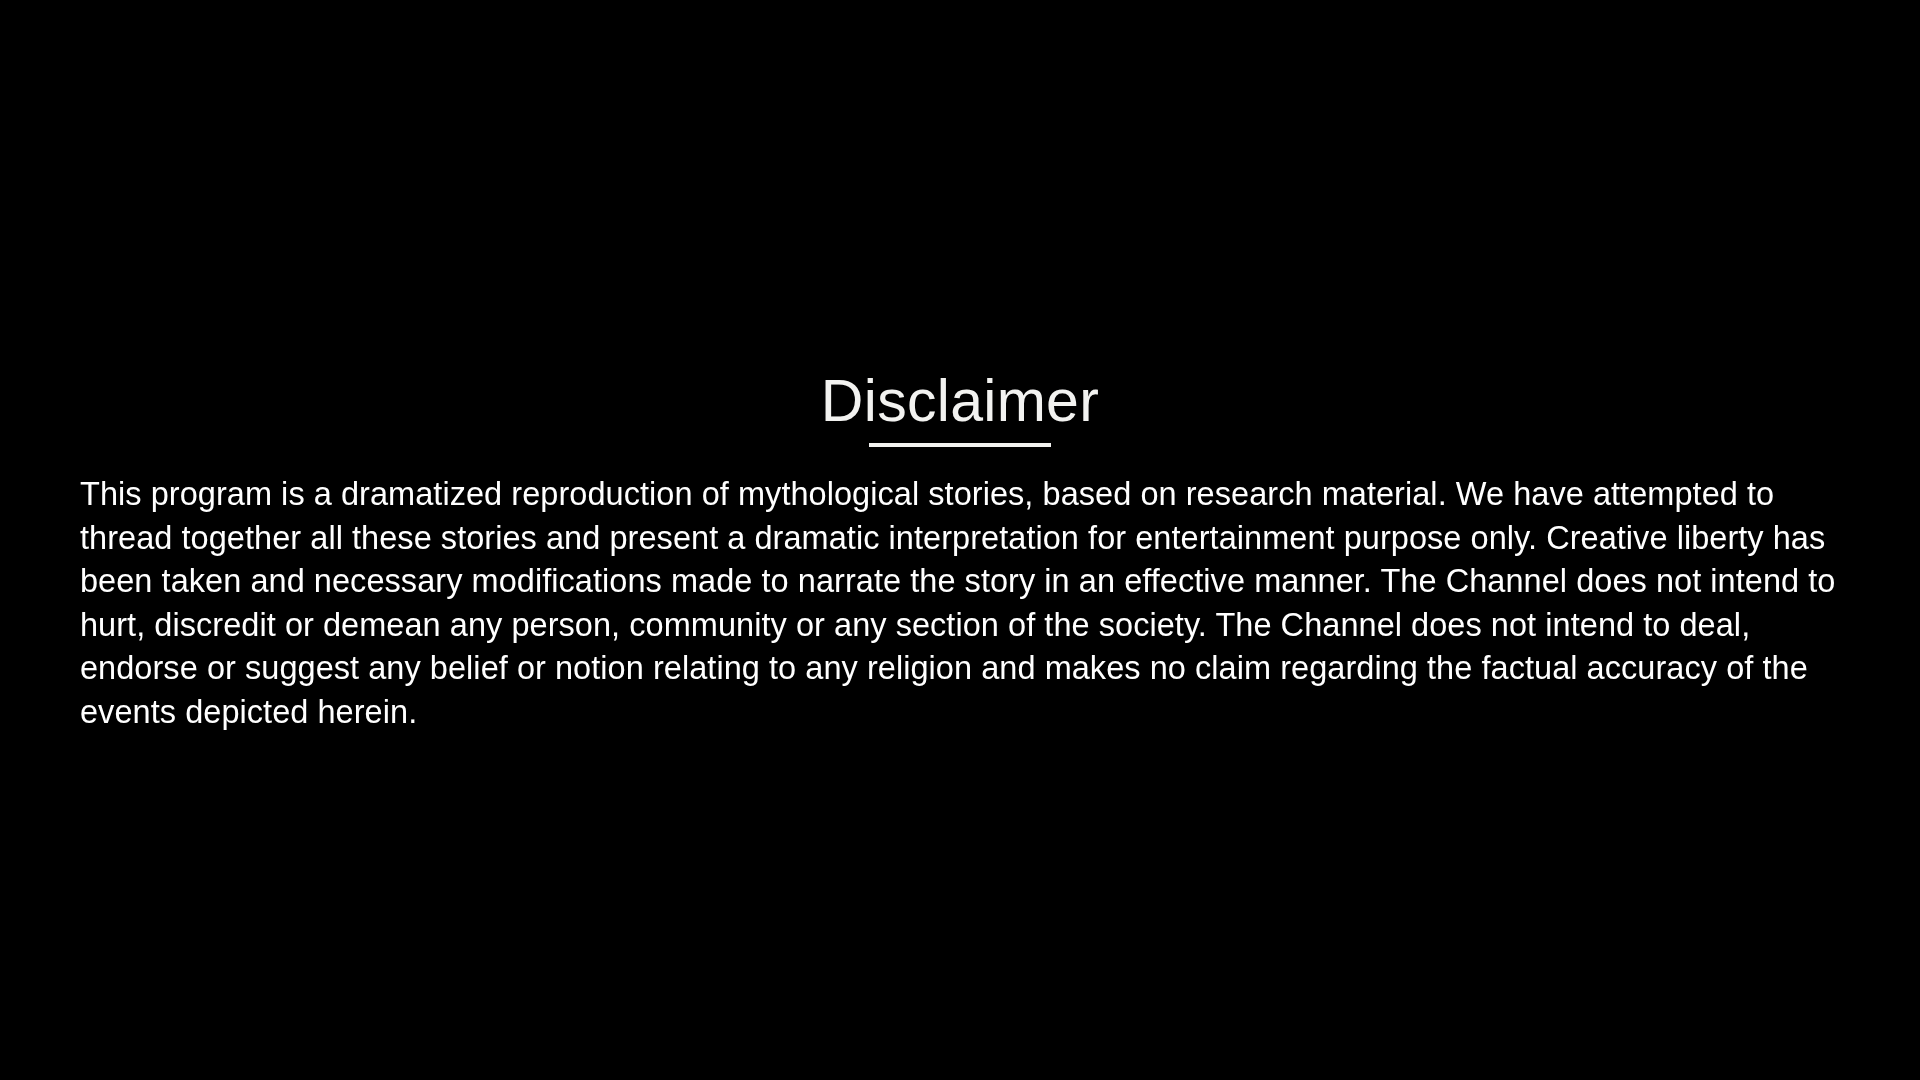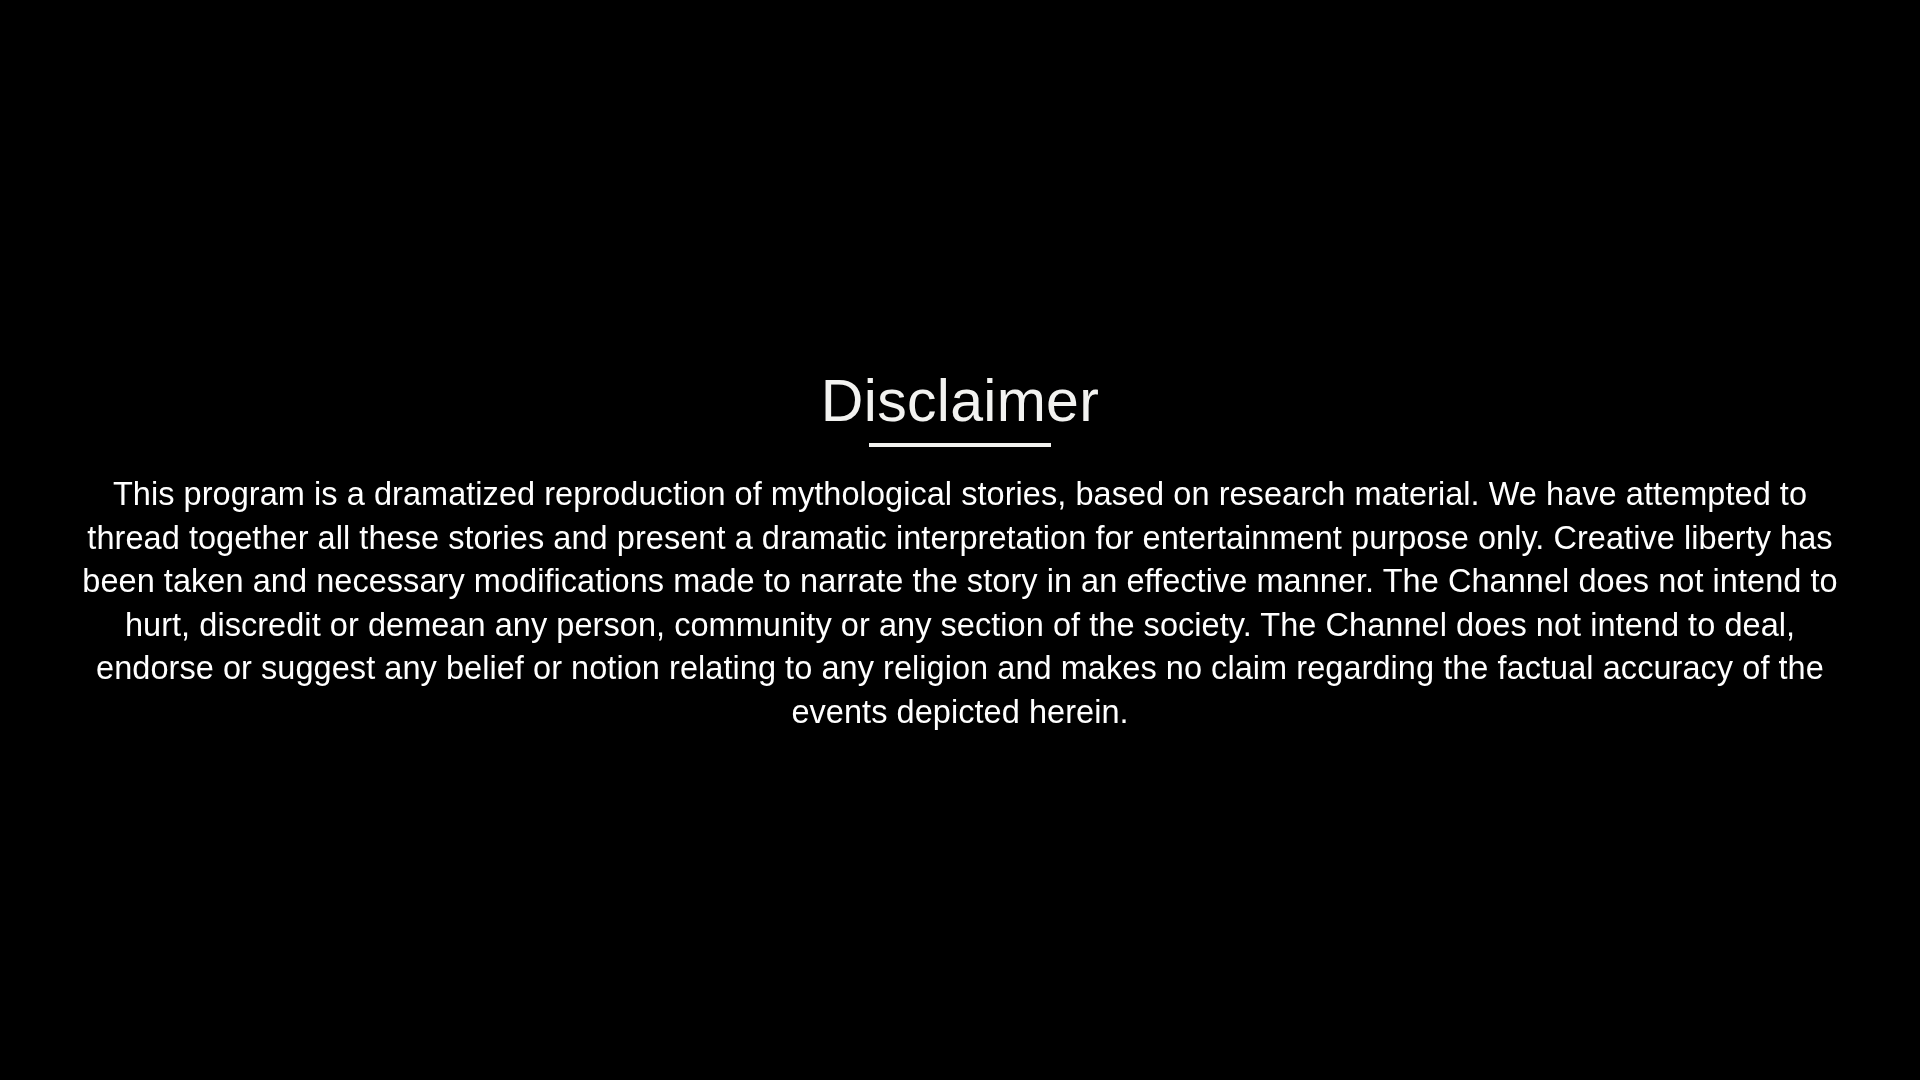--- a/index.html
+++ b/index.html
@@ -49,21 +49,20 @@
     width: 182px;
     height: 4px;
     background: #f2f2f0;
     margin-top: 12px;
   }
   .disclaimer-body {
     width: 1760px;
     margin-top: 26px;
     font-size: 32.5px;
     line-height: 1.34;
-    text-align: center;
     color: #ffffff;
     letter-spacing: 0.05px;
   }
 </style>
 </head>
 <body>
 
 <div class="screen">
   <div class="disclaimer-block">
     <div class="title-wrap">

